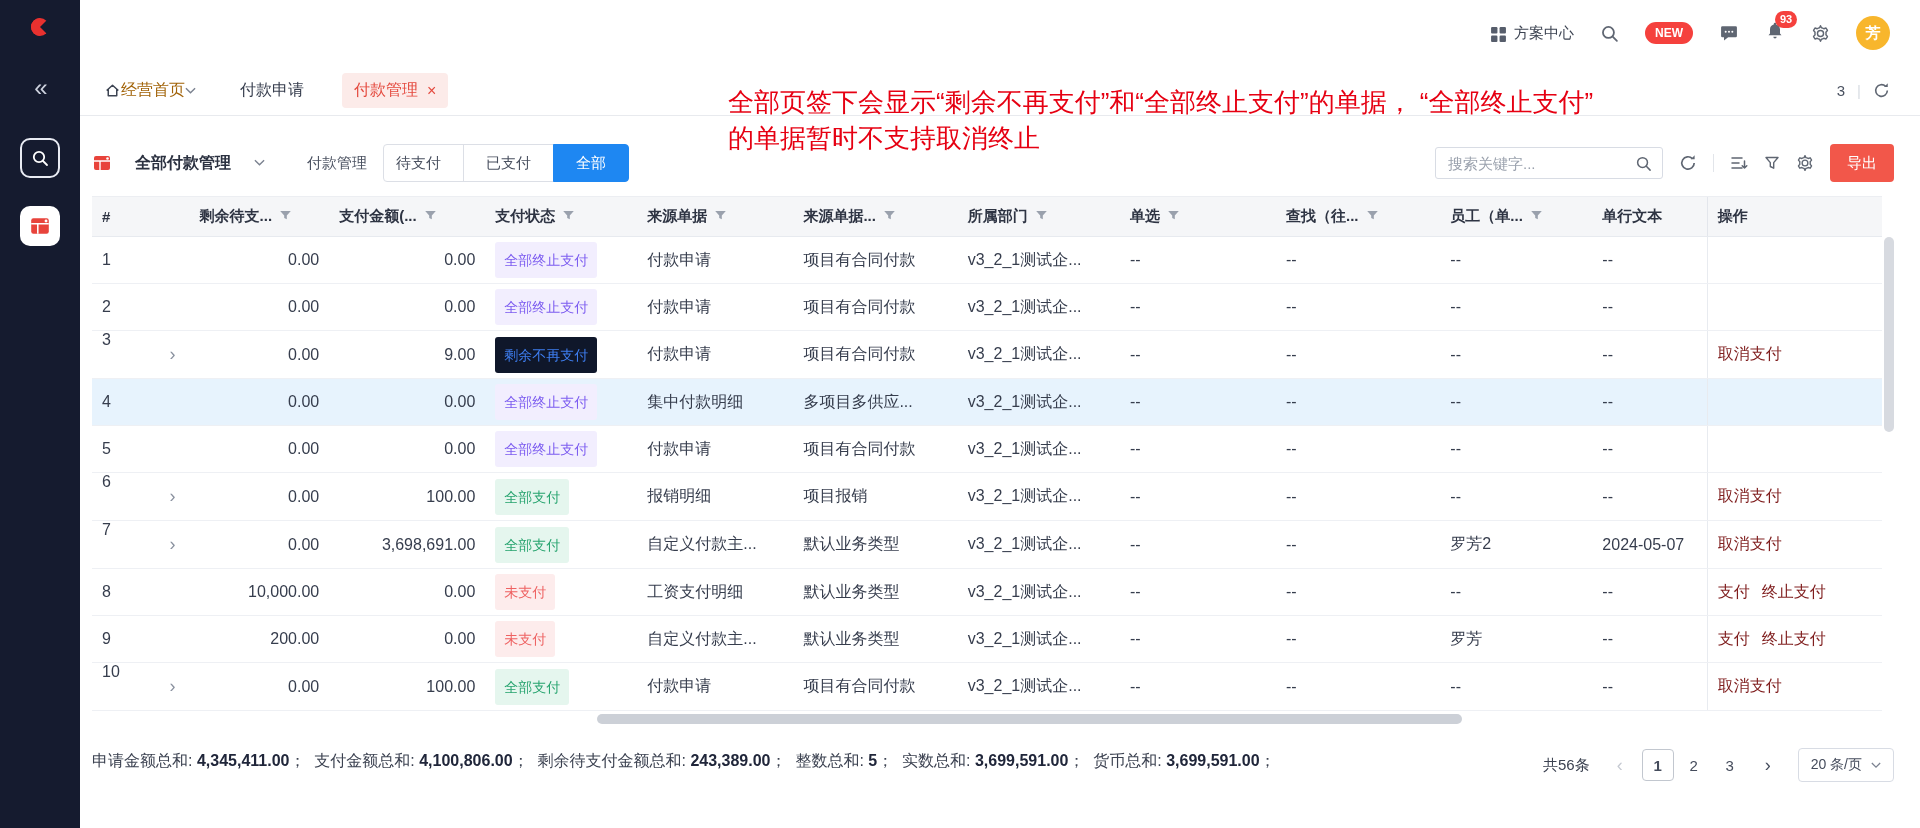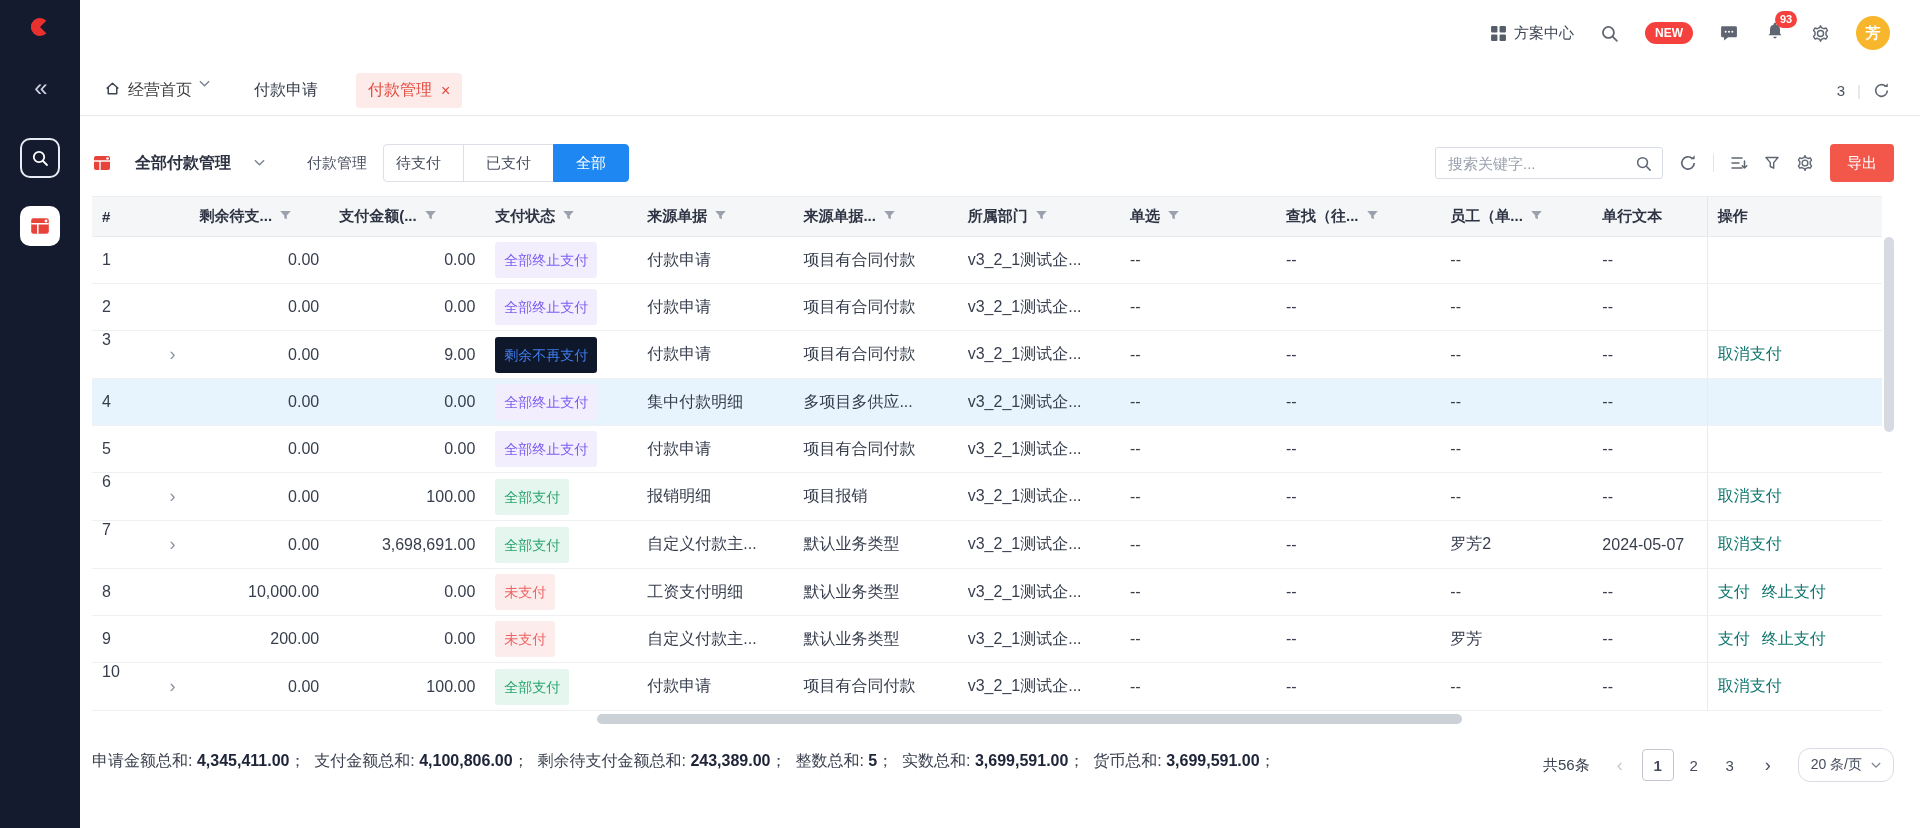--- a/index.html
+++ b/index.html
@@ -10,28 +10,28 @@
   .sidebar { width:80px; background:#151b2f; display:flex; flex-direction:column; align-items:center; flex-shrink:0; }
   .logo { margin-top:18px; width:16px; height:16px; border:9px solid #e8312f; border-right-color:transparent; border-radius:50%; }
   .collapse { margin-top:40px; color:#cdd2de; font-size:24px; letter-spacing:-2px; cursor:pointer; line-height:1; }
   .side-search { margin-top:38px; width:40px; height:40px; border:2px solid #e8ebf3; border-radius:10px; display:flex; align-items:center; justify-content:center; cursor:pointer; }
   .side-app { margin-top:28px; width:40px; height:40px; background:#fff; border-radius:10px; display:flex; align-items:center; justify-content:center; cursor:pointer; }
 
   
   .main { flex:1; position:relative; display:flex; flex-direction:column; background:#fff; min-width:0; }
 
   .topbar { height:66px; display:flex; align-items:center; justify-content:flex-end; gap:26px; padding-right:30px; }
-  .tb-item { display:flex; align-items:center; gap:7px; color:#3d4452; font-size:15px; cursor:pointer; }
+  .tb-item { display:flex; align-items:flex-end; gap:7px; color:#3d4452; font-size:15px; cursor:pointer; }
   .new-badge { background:#f5413d; color:#fff; font-size:12px; font-weight:700; padding:4px 10px; border-radius:11px; cursor:pointer; }
   .bell-wrap { position:relative; cursor:pointer; }
   .bell-badge { position:absolute; top:-10px; left:10px; background:#f5413d; color:#fff; font-size:11px; line-height:1; padding:3px 5px; border-radius:9px; font-weight:600; }
   .avatar { width:34px; height:34px; border-radius:50%; background:#f8b62c; color:#fff; display:flex; align-items:center; justify-content:center; font-size:15px; font-weight:600; cursor:pointer; }
 
   .tabsbar { height:50px; display:flex; align-items:center; padding:0 30px 0 24px; border-bottom:1px solid #e8eaee; flex-shrink:0; }
-  .home-item { display:flex; gap:7px; font-size:16px; color:#404040; cursor:pointer; }
+  .home-item { display:flex; align-items:center; font-size:16px; color:#a16207; cursor:pointer; }
   .nav-tab { font-size:16px; color:#363d4d; margin-left:34px; padding:7px 10px; cursor:pointer; }
   .nav-tab.active { margin-left:28px; background:#fcebe9; color:#e4493e; border-radius:4px; padding:7px 12px; display:flex; align-items:center; gap:9px; }
   .tab-close { font-size:16px; line-height:1; cursor:pointer; }
   .tabs-right { margin-left:auto; display:flex; align-items:center; gap:12px; color:#4a5160; font-size:15px; }
   .tr-div { color:#d8dce3; }
 
   .annotation { position:absolute; left:648px; top:84px; color:#e60012; font-size:26px; line-height:36px; z-index:6; pointer-events:none; white-space:nowrap; }
 
   .content { flex:1; padding:0 26px 0 12px; display:flex; flex-direction:column; min-width:0; }
 
@@ -62,38 +62,38 @@
   tbody td { height:47px; padding:0 10px; font-size:16px; color:#363d4d; border-bottom:1px solid #eef0f4; white-space:nowrap; overflow:hidden; background:#fff; }
   tbody tr.hl td { background:#e7f3fd; }
   .c-r { text-align:right; }
   .c-op { border-left:1px solid #e8ebf0; }
   .exp { float:right; color:#8a919f; font-size:18px; cursor:pointer; line-height:47px; margin-right:4px; }
   .badge { display:inline-block; padding:11px 9px; border-radius:3px; font-size:14px; line-height:1; }
   .b-purple { color:#7c5cf0; background:#f2eefe; }
   .b-blue   { color:#3e7ef0; background:#0f172a; }
   .b-green  { color:#27a46f; background:#e5f6ee; }
   .b-red    { color:#ee6262; background:#fdecec; }
-  .act { color:#0f766e; margin-right:12px; cursor:pointer; text-decoration:none; }
+  .act { color:#7f1d1d; margin-right:12px; cursor:pointer; text-decoration:none; }
   .vscroll { position:absolute; top:41px; right:0; width:10px; height:480px; }
   .vthumb { width:10px; height:195px; background:#d7dae0; border-radius:5px; cursor:pointer; }
   .hscroll { height:11px; margin-top:3px; position:relative; flex-shrink:0; }
   .hthumb { position:absolute; left:28%; width:48%; height:10px; background:#ccd0d7; border-radius:5px; cursor:pointer; }
 
   
   .footer { margin-top:20px; display:flex; align-items:flex-start; flex-shrink:0; }
   .summary { max-width:1410px; font-size:16px; color:#3c4251; line-height:31px; }
   .sum-value { color:#20263a; font-weight:700; }
   .pagination { margin-left:auto; display:flex; align-items:center; gap:6px; padding-top:3px; font-size:15px; color:#3c4251; }
   .pg-total { margin-right:8px; }
   .pg-btn { width:32px; height:32px; border:0; background:transparent; font-size:18px; color:#454c5c; cursor:pointer; font-family:inherit; }
   .pg-btn.disabled { color:#c6cad2; }
   .pg-pages { display:flex; gap:4px; }
   .pg-num { min-width:32px; height:32px; border:1px solid transparent; background:transparent; font-size:15px; color:#454c5c; cursor:pointer; border-radius:4px; font-family:inherit; }
   .pg-num.active { border-color:#c2c7cf; background:#fff; font-weight:700; }
-  .page-size { display:flex; align-items:center; gap:9px; border:1px solid #d8dce4; border-radius:12px; height:34px; padding:12px 12px; font-size:14px; margin-left:8px; cursor:pointer; color:#454c5c; }
+  .page-size { display:flex; align-items:center; gap:9px; border:1px solid #d8dce4; border-radius:4px; height:34px; padding:12px 12px; font-size:14px; margin-left:8px; cursor:pointer; color:#454c5c; }
 </style>
 </head>
 <body>
 
 <div class="app">
 
   <aside class="sidebar">
     <div class="logo"></div>
     <div class="collapse">«</div>
     <div class="side-search">
@@ -173,20 +173,24 @@
         <span class="tr-div">|</span>
         <span class="icon-btn">
           <svg width="17" height="17" viewBox="0 0 16 16">
               <path d="M13.5 8a5.5 5.5 0 1 1-1.6-3.9" fill="none" stroke="#5f6672" stroke-width="1.5"></path>
               <path d="M13.9 1.2v3.4h-3.4z" fill="#5f6672"></path>
             </svg>
         </span>
       </div>
     </div>
 
+    <div class="annotation">
+      <div>全部页签下会显示“剩余不再支付”和“全部终止支付”的单据， “全部终止支付”</div>
+      <div>的单据暂时不支持取消终止</div>
+    </div>
 
     <div class="content">
 
       <div class="toolbar">
         <div class="view-sel">
           <svg width="20" height="20" viewBox="0 0 20 20">
               <rect x="2" y="3" width="16" height="14" rx="2" fill="#e8433b"></rect>
               <path d="M2 8h16M8 8v9" stroke="#fff" stroke-width="1.4"></path>
               <circle cx="15.5" cy="5.5" r="1.3" fill="#fff"></circle>
             </svg>

